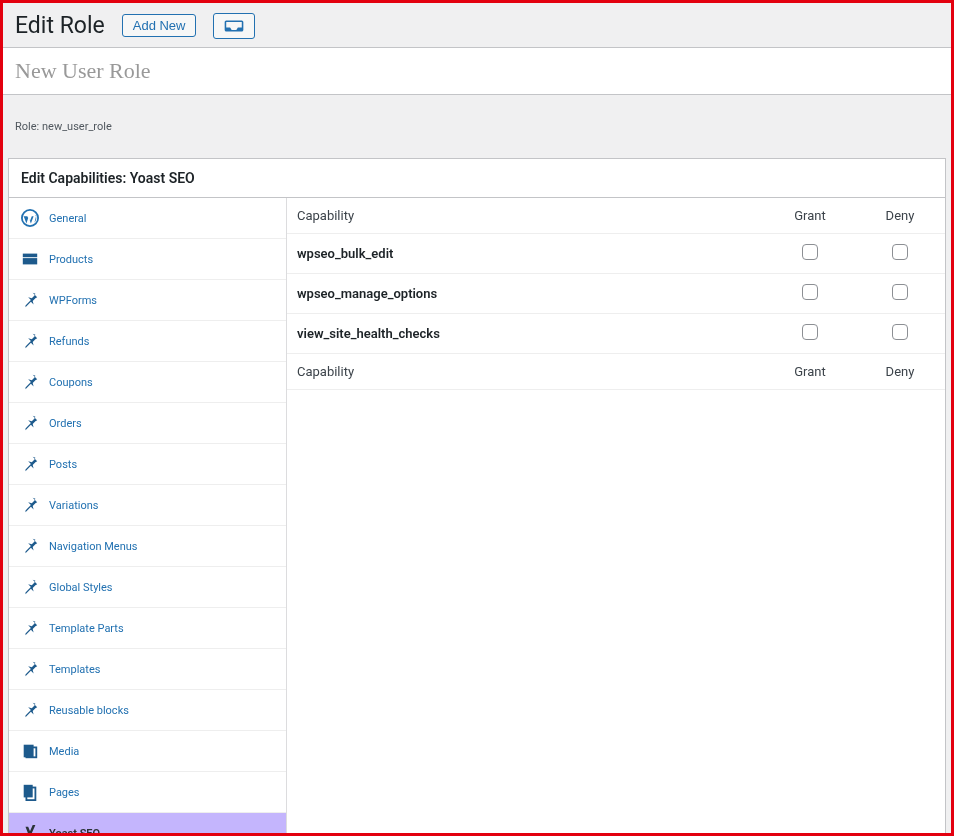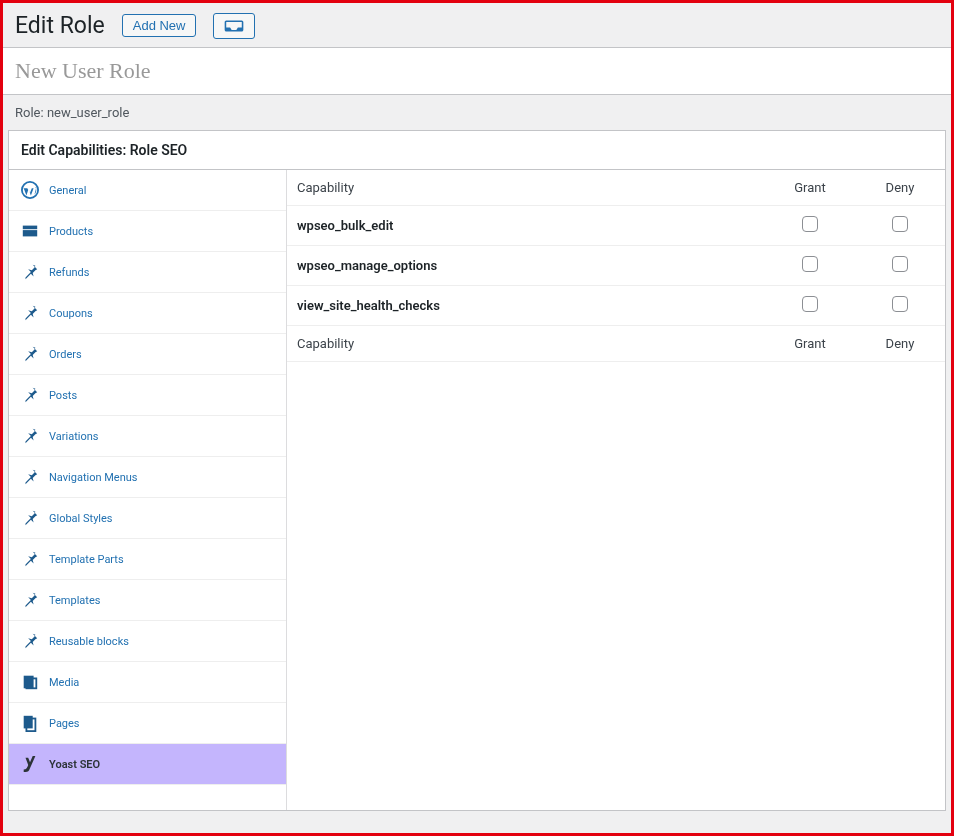--- a/index.html
+++ b/index.html
@@ -56,23 +56,23 @@
     border-left: none;
     border-right: none;
     font-family: Liberation Serif, serif;
   }
   .title-row h2 {
     font-size: 22px;
     font-weight: 400;
     color: #999;
   }
   .slug-row {
-    padding: 10px 12px;
+    padding: 25px 12px;
     color: #50575e;
-    font-size: 13px;
+    font-size: 11px;
   }
   .slug-row .lbl { font-weight: 400; }
   .panel {
     margin: 0 5px 0 5px;
     border: 1px solid #c3c4c7;
     background: #fff;
   }
   .panel-head {
     padding: 11px 12px;
     font-weight: 600;
@@ -163,41 +163,49 @@
   <div class="title-row">
     <h2>New User Role</h2>
   </div>
 
   <div class="slug-row">
     <span class="lbl">Role:</span>
     <span>new_user_role</span>
   </div>
 
   <div class="panel">
-    <div class="panel-head">Edit Capabilities: Role SEO</div>
+    <div class="panel-head">Edit Capabilities: Yoast SEO</div>
     <div class="panel-body">
 
       <div class="side" id="sidebar">
           <div class="side-item dark-ic">
             <span class="ic">
               <svg width="18" height="18" viewBox="0 0 20 20">
                 <circle cx="10" cy="10" r="9" fill="none" stroke="#2271b1" stroke-width="2"></circle>
                 <path fill="#2271b1" d="M3 8l3 8 2-6-1-2H3zm5 0l3 8 3-8h-2l-2 5-2-5H8zm8-1c.6 1 1 2 1 3 0 2-1 4-2 5l2-8z"></path>
               </svg>
             </span>
             <span>General</span>
           </div>
           <div class="side-item dark-ic">
             <span class="ic">
               <svg width="18" height="18" viewBox="0 0 20 20">
                 <rect x="2" y="4" width="16" height="4" fill="#1d5a8c"></rect>
                 <rect x="2" y="9" width="16" height="7" fill="#1d5a8c"></rect>
               </svg>
             </span>
             <span>Products</span>
+          </div>
+          <div class="side-item dark-ic">
+            <span class="ic">
+              <svg width="18" height="18" viewBox="0 0 20 20">
+                <path fill="#1d5a8c" d="M13 2l5 5-2 1-3 3 1 4-3-3-6 6 0-2 6-6-3-3 4 1 3-3 1-2-3-1z"></path>
+              </svg>
+            </span>
+            <span>WPForms</span>
           </div>
           <div class="side-item dark-ic">
             <span class="ic">
               <svg width="18" height="18" viewBox="0 0 20 20">
                 <path fill="#1d5a8c" d="M13 2l5 5-2 1-3 3 1 4-3-3-6 6 0-2 6-6-3-3 4 1 3-3 1-2-3-1z"></path>
               </svg>
             </span>
             <span>Refunds</span>
           </div>
           <div class="side-item dark-ic">

